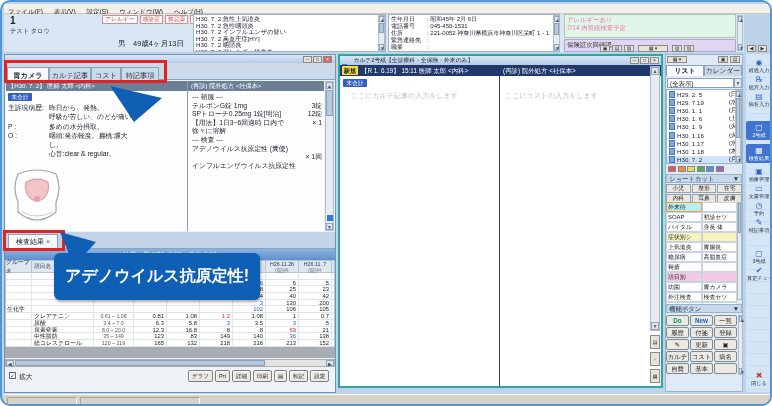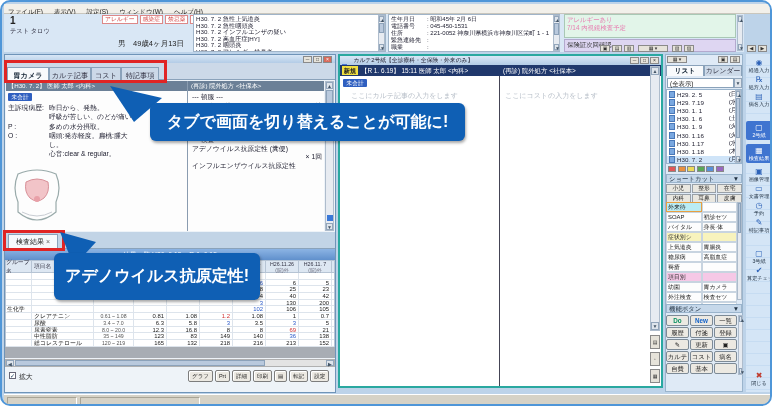--- a/index.html
+++ b/index.html
@@ -668,20 +668,19 @@
     <div class="abs" style="left:3px;top:2px;width:70px;height:8px;border:1px solid #a8a496;border-right-color:#fff;border-bottom-color:#fff;"></div>
     <div class="abs" style="left:76px;top:2px;width:120px;height:8px;border:1px solid #a8a496;border-right-color:#fff;border-bottom-color:#fff;"></div>
   </div>
 
   <div class="abs redbox" style="left:2px;top:58px;width:163px;height:23px;"></div>
   <div class="abs redbox" style="left:1px;top:228px;width:62px;height:21px;"></div>
 
   <svg class="abs" style="left:106px;top:84px;z-index:30;" width="54" height="36" viewBox="0 0 54 36">
     <polygon points="2,0 54,12 26,36" fill="#0f5fb4"></polygon>
   </svg>
-  <div class="abs bubble" style="left:148px;top:101px;width:315px;height:38px;font-size:16px;">タブで画面を切り替えることが可能に!</div>
 
   <svg class="abs" style="left:56px;top:230px;z-index:30;" width="38" height="34" viewBox="0 0 38 34">
     <polygon points="2,0 38,10 16,34" fill="#0f5fb4"></polygon>
   </svg>
   <div class="abs bubble" style="left:52px;top:251px;width:206px;height:47px;font-size:16px;">アデノウイルス抗原定性!</div>
 
 </div>
 
 </body></html>

